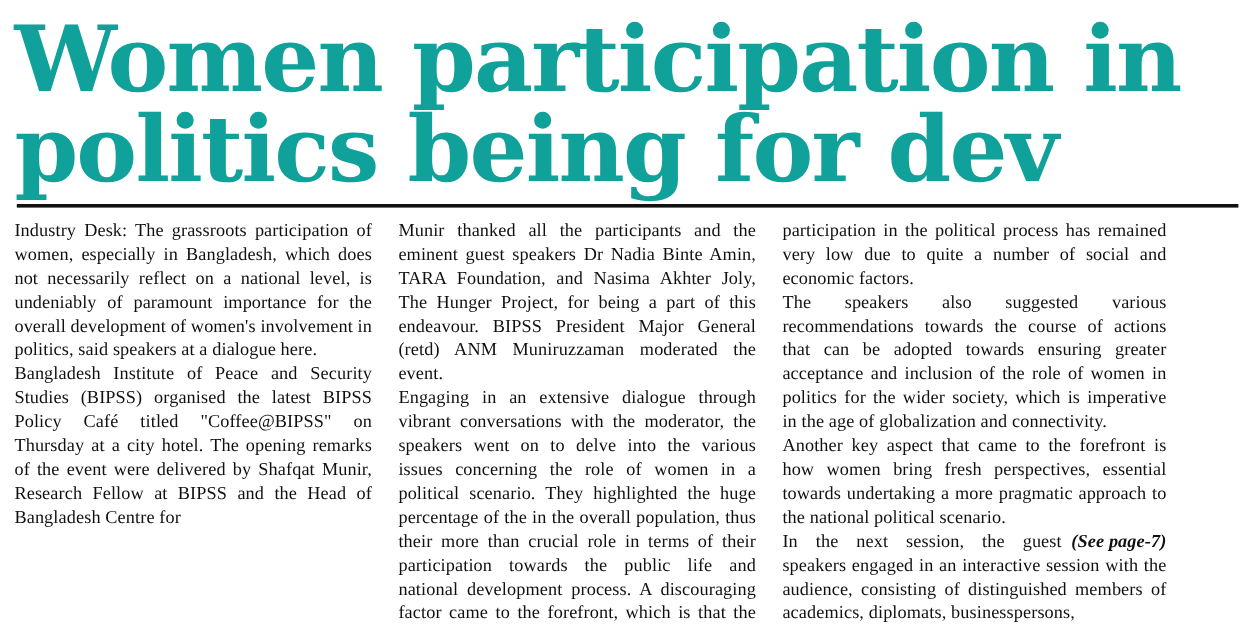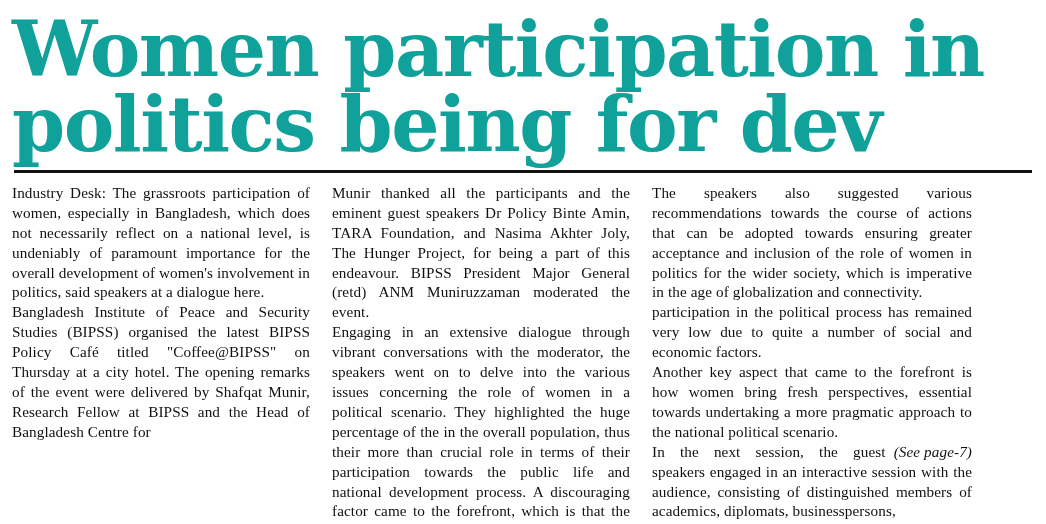--- a/index.html
+++ b/index.html
@@ -63,21 +63,21 @@
     line-height: 1.31;
     text-align: justify;
     text-justify: inter-word;
     color: #101010;
     letter-spacing: 0.1px;
   }
   .col p.lead .kicker {
     font-weight: normal;
   }
   .pagenote {
-    font-weight: normal;
+    font-weight: bold;
     font-style: italic;
     float: right;
     margin-left: 8px;
   }
   .col p + p {
     margin-top: 0px;
   }
 </style>
 </head>
 <body>
@@ -92,25 +92,25 @@
   <div class="rule"></div>
 
   <div class="columns">
 
     <div class="col">
       <p class="lead"><span class="kicker">Industry Desk:</span><span> The grassroots participation of women, especially in Bangladesh, which does not necessarily reflect on a national level, is undeniably of paramount importance for the overall development of women's involvement in politics, said speakers at a dialogue here.</span></p>
       <p>Bangladesh Institute of Peace and Security Studies (BIPSS) organised the latest BIPSS Policy Café titled "Coffee@BIPSS" on Thursday at a city hotel. The opening remarks of the event were delivered by Shafqat Munir, Research Fellow at BIPSS and the Head of Bangladesh Centre for</p>
     </div>
 
     <div class="col">
-      <p>Munir thanked all the participants and the eminent guest speakers Dr Policy Binte Amin, TARA Foundation, and Nasima Akhter Joly, The Hunger Project, for being a part of this endeavour. BIPSS President Major General (retd) ANM Muniruzzaman moderated the event.</p>
+      <p>Munir thanked all the participants and the eminent guest speakers Dr Nadia Binte Amin, TARA Foundation, and Nasima Akhter Joly, The Hunger Project, for being a part of this endeavour. BIPSS President Major General (retd) ANM Muniruzzaman moderated the event.</p>
       <p>Engaging in an extensive dialogue through vibrant conversations with the moderator, the speakers went on to delve into the various issues concerning the role of women in a political scenario. They highlighted the huge percentage of the in the overall population, thus their more than crucial role in terms of their participation towards the public life and national development process. A discouraging factor came to the forefront, which is that the percentage of women's</p>
     </div>
 
     <div class="col">
+      <p>participation in the political process has remained very low due to quite a number of social and economic factors.</p>
       <p>The speakers also suggested various recommendations towards the course of actions that can be adopted towards ensuring greater acceptance and inclusion of the role of women in politics for the wider society, which is imperative in the age of globalization and connectivity.</p>
-      <p>participation in the political process has remained very low due to quite a number of social and economic factors.</p>
       <p>Another key aspect that came to the forefront is how women bring fresh perspectives, essential towards undertaking a more pragmatic approach to the national political scenario.</p>
       <p><span class="pagenote">(See page-7)</span><span>In the next session, the guest speakers engaged in an interactive session with the audience, consisting of distinguished members of academics, diplomats, businesspersons,</span></p>
     </div>
 
   </div>
 </div>
 
 </body></html>

